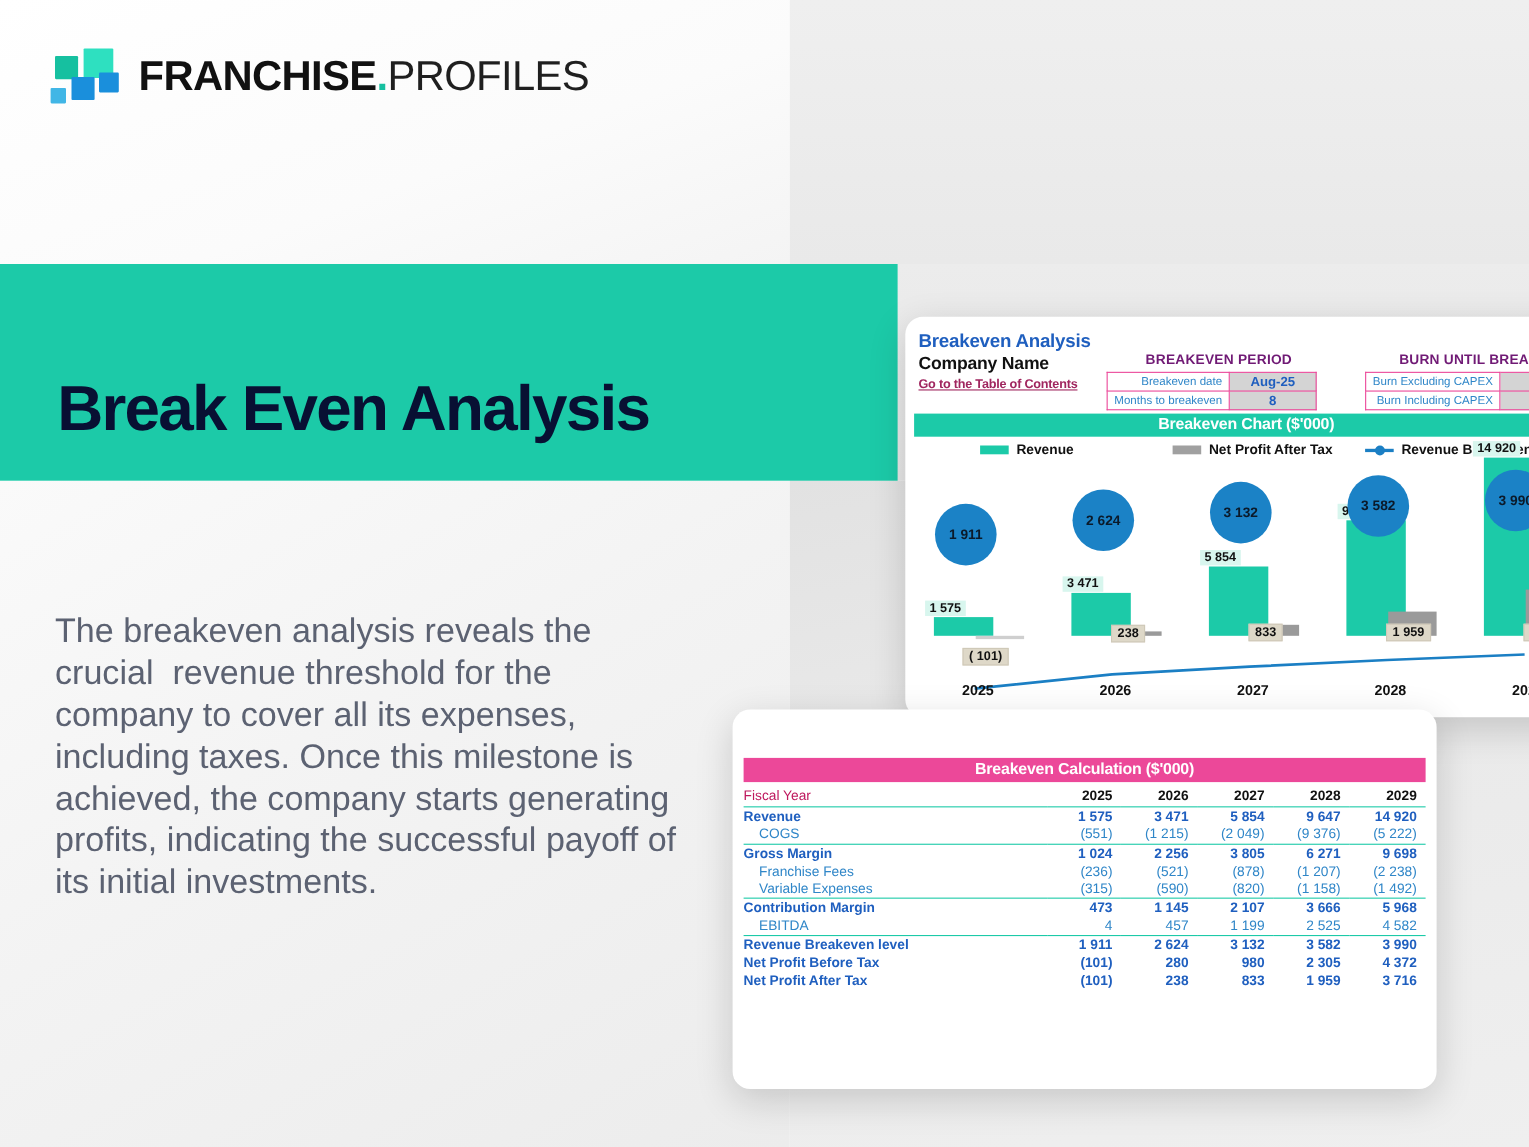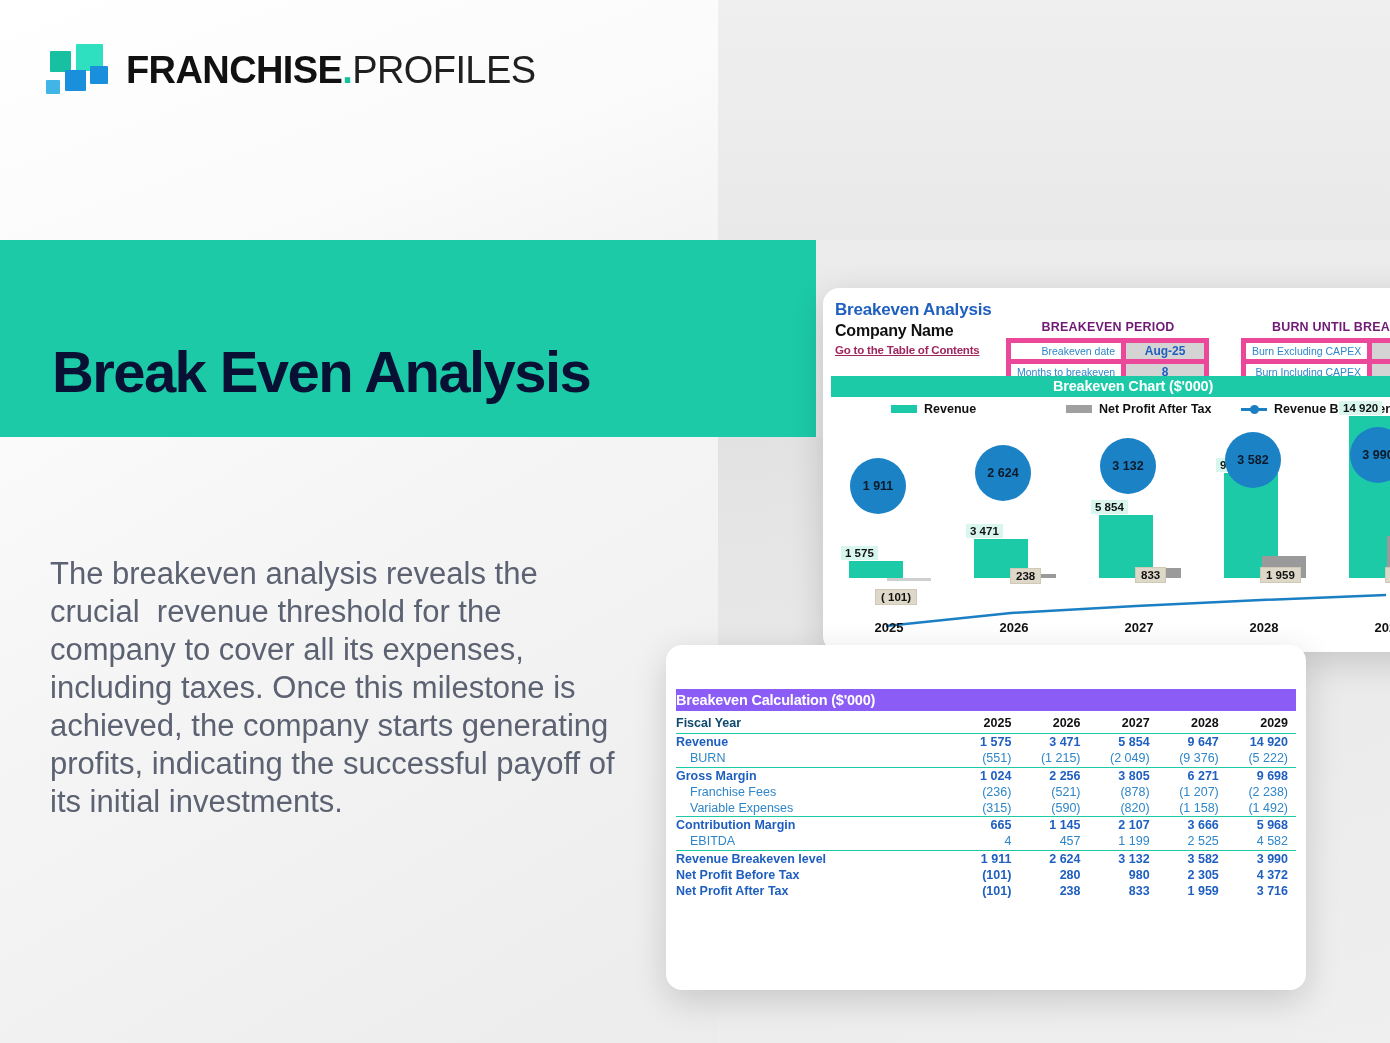--- a/index.html
+++ b/index.html
@@ -49,21 +49,21 @@
   .xl-title{position:absolute;left:12px;top:12px;font-size:17px;font-weight:700;color:#1f5fbf;letter-spacing:-.2px;}
   .xl-sub{position:absolute;left:12px;top:34px;font-size:16px;font-weight:700;color:#111;letter-spacing:-.2px;}
   .xl-link{position:absolute;left:12px;top:56px;font-size:11.5px;font-weight:700;color:#a0265f;
            text-decoration:underline;letter-spacing:-.2px;}
 
   .kpi-head{position:absolute;font-size:12.5px;font-weight:700;color:#701a75;letter-spacing:.2px;text-align:center;}
   .kpi-bp{left:160px;top:32px;width:250px;}
   .kpi-burn{left:400px;top:32px;width:260px;}
 
   .kpi-tbl{position:absolute;border-collapse:collapse;}
-  .kpi-tbl td{border:5px solid #ec4899;height:16px;font-size:10.5px;color:#2f86c8;
+  .kpi-tbl td{border:1px solid #ec4899;height:16px;font-size:10.5px;color:#2f86c8;
               padding:0 6px;white-space:nowrap;margin-top:22px;}
   .kpi-tbl td.lab{text-align:right;background:#fff;}
   .kpi-tbl td.val{text-align:center;background:#d4d4d4;font-weight:700;color:#1f5fbf;font-size:12px;width:66px;}
   .kpi-bp-tbl{left:183px;top:50px;}
   .kpi-burn-tbl{left:418px;top:50px;}
 
   .chart-title{position:absolute;left:8px;top:88px;right:8px;height:21px;background:#1ccaa8;
     color:#fff;font-size:14.5px;font-weight:700;text-align:center;line-height:21px;letter-spacing:-.2px;}
 
   .legend{position:absolute;left:8px;top:114px;right:0;height:18px;}
@@ -88,28 +88,28 @@
             padding:1px 5px;white-space:nowrap;border:1px solid #cfc9b8;}
   .marker{position:absolute;width:56px;height:56px;border-radius:50%;background:#1b82c6;
           color:#0b1a2a;font-size:12.5px;font-weight:700;display:flex;align-items:center;
           justify-content:center;}
   .xaxis{position:absolute;left:8px;top:332px;right:0;height:20px;}
   .xtick{position:absolute;width:96px;text-align:center;font-size:13px;font-weight:700;color:#111;}
 
   svg.trend{position:absolute;left:8px;top:140px;width:612px;height:180px;overflow:visible;}
 
   
-  .tbl-title{position:absolute;left:10px;top:44px;right:10px;height:22px;background:#8b5cf6;
-    color:#fff;font-size:14.5px;font-weight:700;line-height:22px;letter-spacing:-.2px;}
+  .tbl-title{position:absolute;left:10px;top:44px;right:10px;height:22px;background:#ec4899;
+    color:#fff;font-size:14.5px;font-weight:700;text-align:center;line-height:22px;letter-spacing:-.2px;}
   table.fin{position:absolute;left:10px;top:70px;width:620px;border-collapse:collapse;}
   table.fin th,table.fin td{font-size:12.5px;padding:0;height:16.2px;white-space:nowrap;}
   table.fin th.lbl,table.fin td.lbl{text-align:left;width:290px;}
   table.fin th.num,table.fin td.num{text-align:right;width:66px;padding-right:8px;}
   th.yr{font-weight:700;color:#111;text-align:right;padding-right:8px;}
-  th.fy{font-weight:700;color:#0c4a6e;text-align:left;}
+  th.fy{font-weight:400;color:#be185d;text-align:left;}
   tr.hdr th{border-bottom:1.5px solid #1ccaa8;padding-bottom:2px;}
   tr.bold td{font-weight:700;color:#1f5fbf;}
   tr.sub td{font-weight:400;color:#2f86c8;}
   tr.sub td.lbl{padding-left:14px;}
   tr.pct td{font-style:italic;font-weight:400;color:#2f86c8;}
   tr.pct td.lbl{padding-left:14px;}
   tr.topline td{border-top:1.5px solid #1ccaa8;}
 </style>
 </head>
 <body>
@@ -275,21 +275,21 @@
     <tbody>
         <tr class="bold">
           <td class="lbl">Revenue</td>
           <td class="num">1 575</td>
           <td class="num">3 471</td>
           <td class="num">5 854</td>
           <td class="num">9 647</td>
           <td class="num">14 920</td>
         </tr>
         <tr class="sub">
-          <td class="lbl">BURN</td>
+          <td class="lbl">COGS</td>
           <td class="num">(551)</td>
           <td class="num">(1 215)</td>
           <td class="num">(2 049)</td>
           <td class="num">(9 376)</td>
           <td class="num">(5 222)</td>
         </tr>
         <tr class="bold topline">
           <td class="lbl">Gross Margin</td>
           <td class="num">1 024</td>
           <td class="num">2 256</td>
@@ -308,21 +308,21 @@
         <tr class="sub">
           <td class="lbl">Variable Expenses</td>
           <td class="num">(315)</td>
           <td class="num">(590)</td>
           <td class="num">(820)</td>
           <td class="num">(1 158)</td>
           <td class="num">(1 492)</td>
         </tr>
         <tr class="bold topline">
           <td class="lbl">Contribution Margin</td>
-          <td class="num">665</td>
+          <td class="num">473</td>
           <td class="num">1 145</td>
           <td class="num">2 107</td>
           <td class="num">3 666</td>
           <td class="num">5 968</td>
         </tr>
         <tr class="sub">
           <td class="lbl">EBITDA</td>
           <td class="num">4</td>
           <td class="num">457</td>
           <td class="num">1 199</td>

